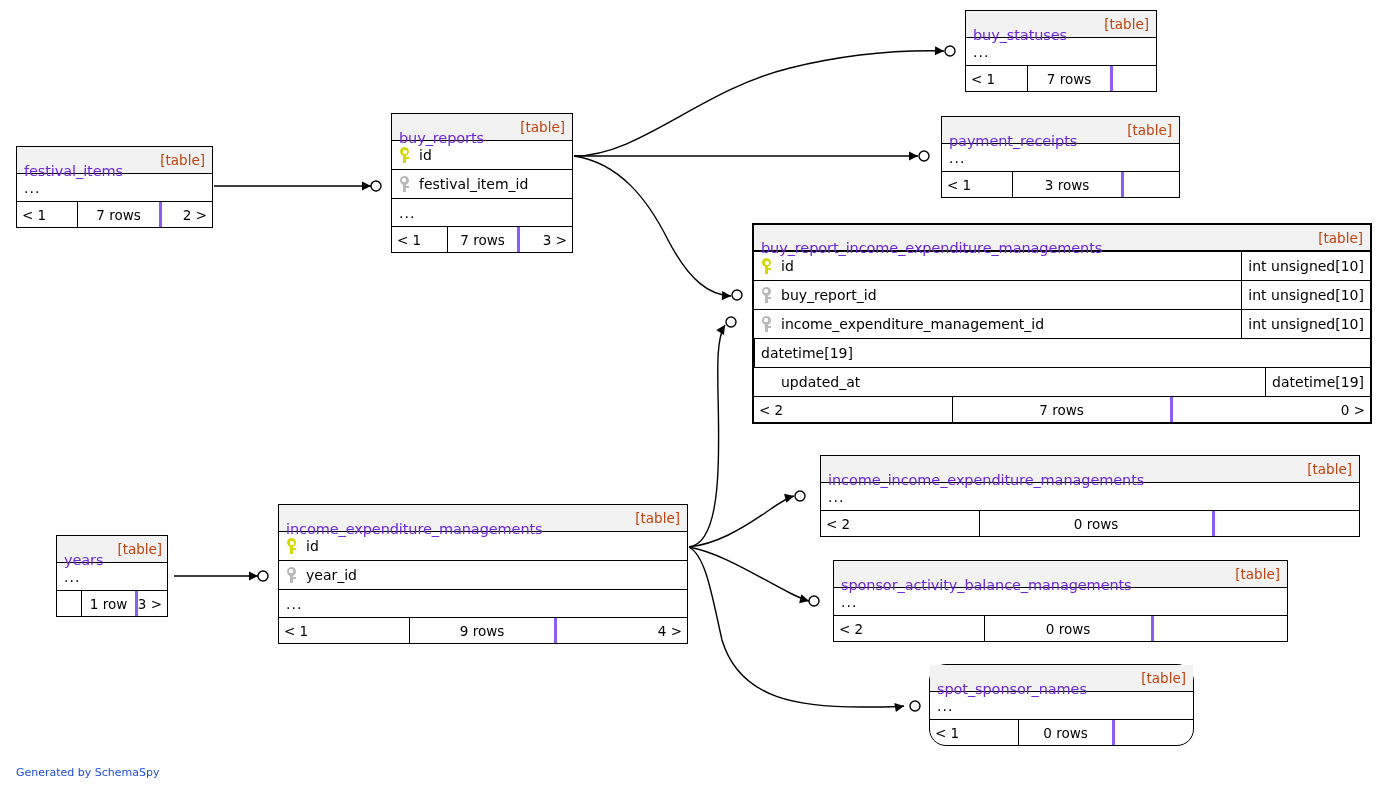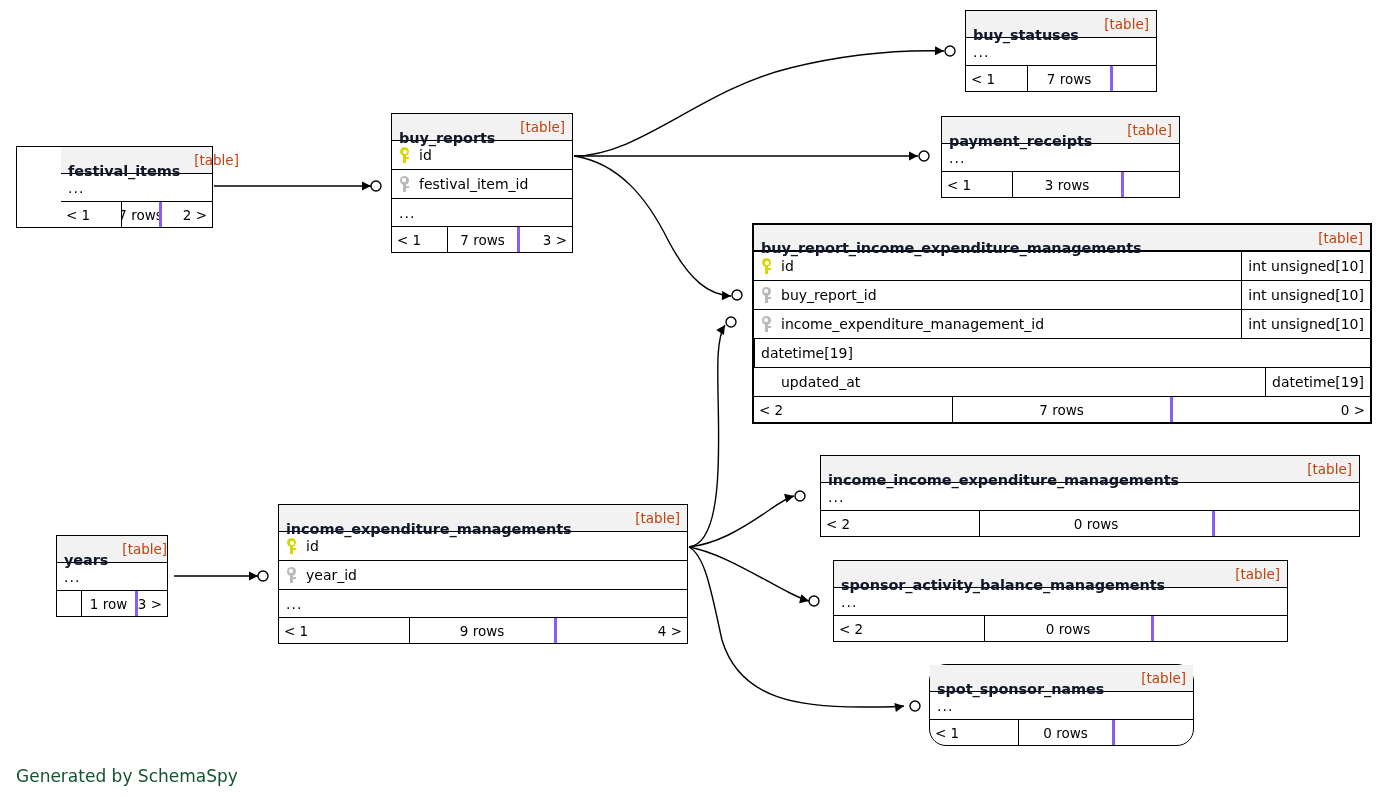--- a/index.html
+++ b/index.html
@@ -43,23 +43,23 @@
     border-bottom: 1px solid #000000;
     display: flex;
     align-items: center;
     justify-content: space-between;
     padding: 0 7px;
     height: 27px;
     white-space: nowrap;
   }
   .tbl-header.thickline { border-bottom-width: 2px; }
   .tbl-name {
-    font-weight: bold;
+    font-weight: normal;
     font-size: 14.5px;
-    color: #0f172a;
+    color: #6d28d9;
     letter-spacing: -0.1px;
     margin-top: 21px;
   }
   .tbl-tag {
     font-size: 13.5px;
     color: #c2410c;
     padding-left: 14px;
   }
   .tbl-rows { display: block; }
   .tbl-row {
@@ -156,22 +156,22 @@
     overflow: hidden;
     white-space: nowrap;
   }
   .foot-left { justify-content: flex-start; padding-left: 5px; }
   .foot-mid { justify-content: center; border-left: 1px solid #000; border-right: 3px solid #8b5cf6; }
   .foot-right { justify-content: flex-end; padding-right: 5px; }
   .credit {
     position: absolute;
     left: 16px;
     top: 766px;
-    font-size: 17px;
-    color: #14532d;
+    font-size: 11px;
+    color: #1d4ed8;
     z-index: 3;
   }
 </style>
 </head>
 <body>
 
 <div id="canvas">
 
   <svg class="edges" viewBox="0 0 1388 797" xmlns="http://www.w3.org/2000/svg">
     <defs>
@@ -205,21 +205,21 @@
 
       <path d="M 689,547 C 706,556 712,596 722,640 C 740,700 800,708 870,707 C 888,707 898,707 904,706" marker-end="url(#crowfoot)"></path>
       <circle cx="915" cy="706" r="5" fill="#ffffff" stroke="#000000" stroke-width="1.4"></circle>
 
       <path d="M 174,576 L 258,576" marker-end="url(#crowfoot)"></path>
       <circle cx="263" cy="576" r="5" fill="#ffffff" stroke="#000000" stroke-width="1.4"></circle>
     </g>
   </svg>
 
   <div id="tables-layer">
-      <div class="table-box" style="left: 16px; top: 146px; width: 197px; padding-left: 44px;">
+      <div class="table-box" style="left: 16px; top: 146px; width: 197px;">
         <div class="tbl-header">
           <span class="tbl-name">festival_items</span>
           <span class="tbl-tag">[table]</span>
         </div>
         <div class="tbl-rows">
           <div class="ellipsis-row">...</div>
         </div>
         <div class="tbl-footer">
           <div class="foot-cell foot-left" style="flex: 0 0 60px;">&lt; 1</div>
           <div class="foot-cell foot-mid" style="flex: 1 1 auto;">7 rows</div>

